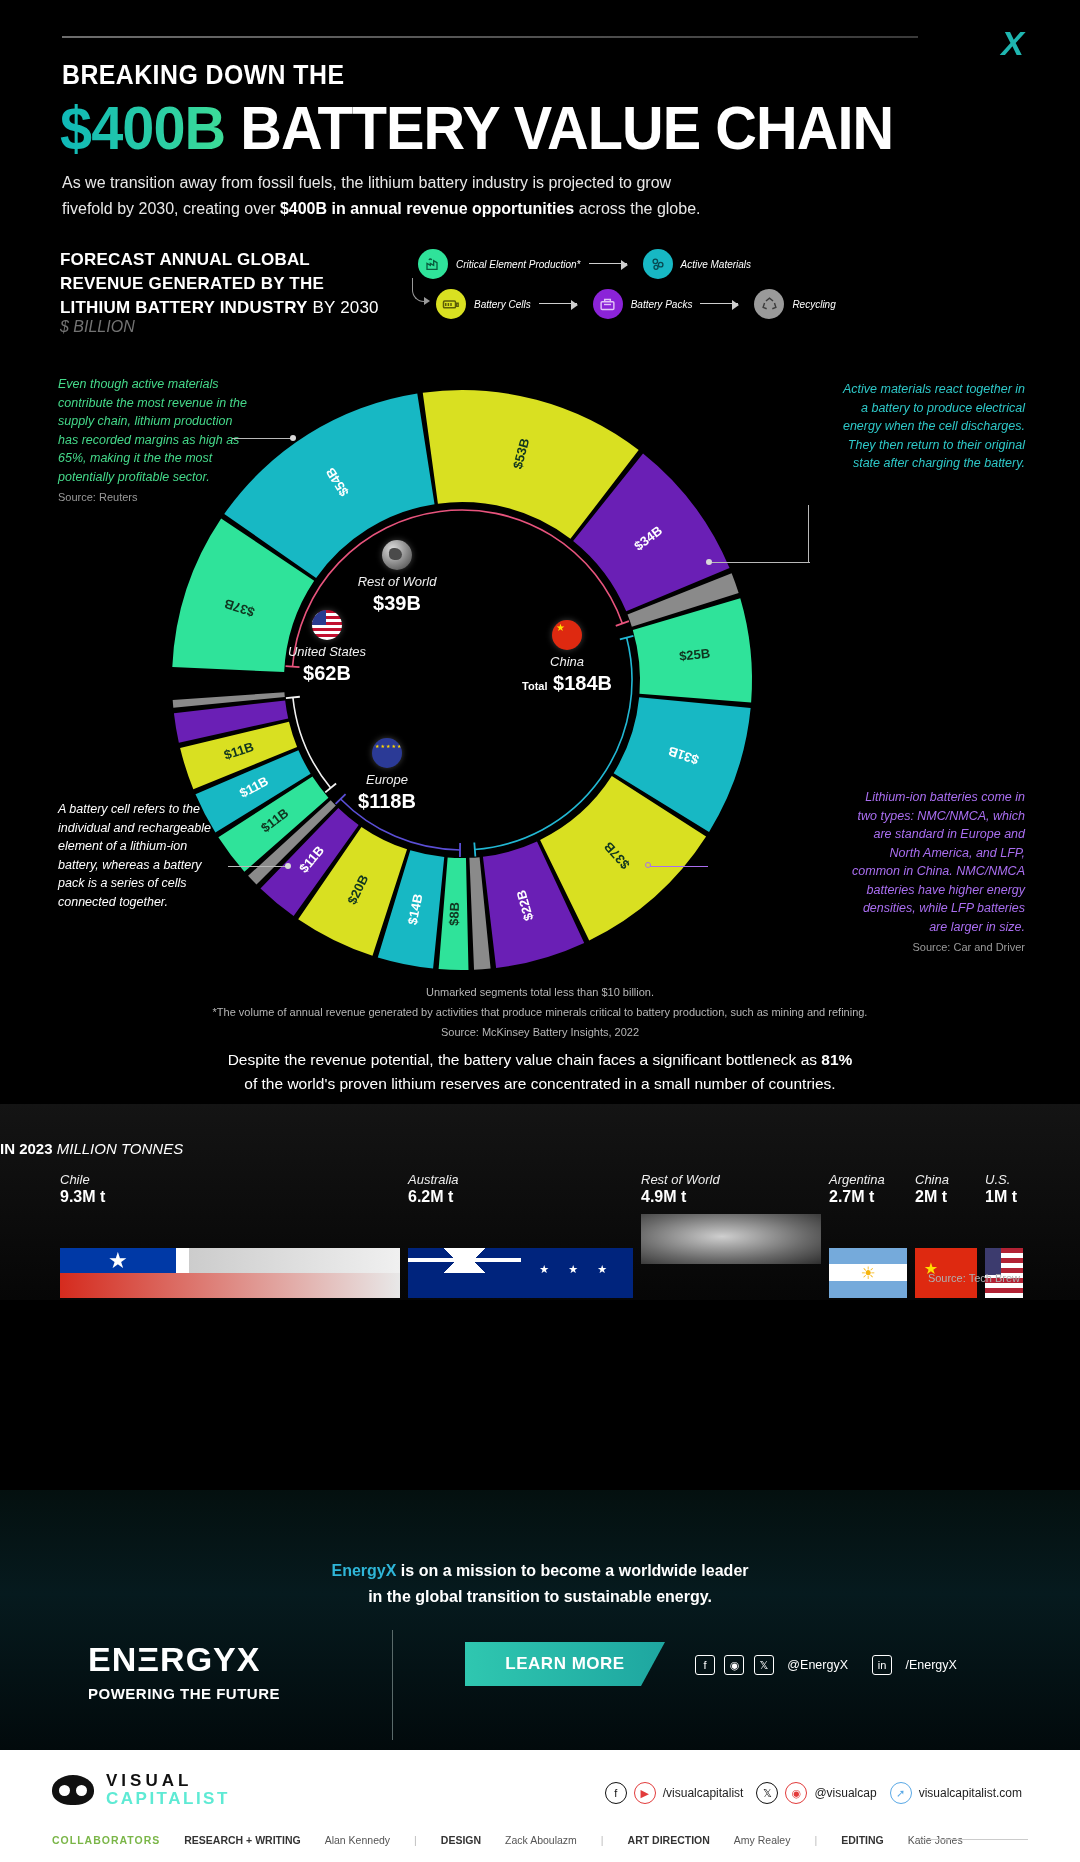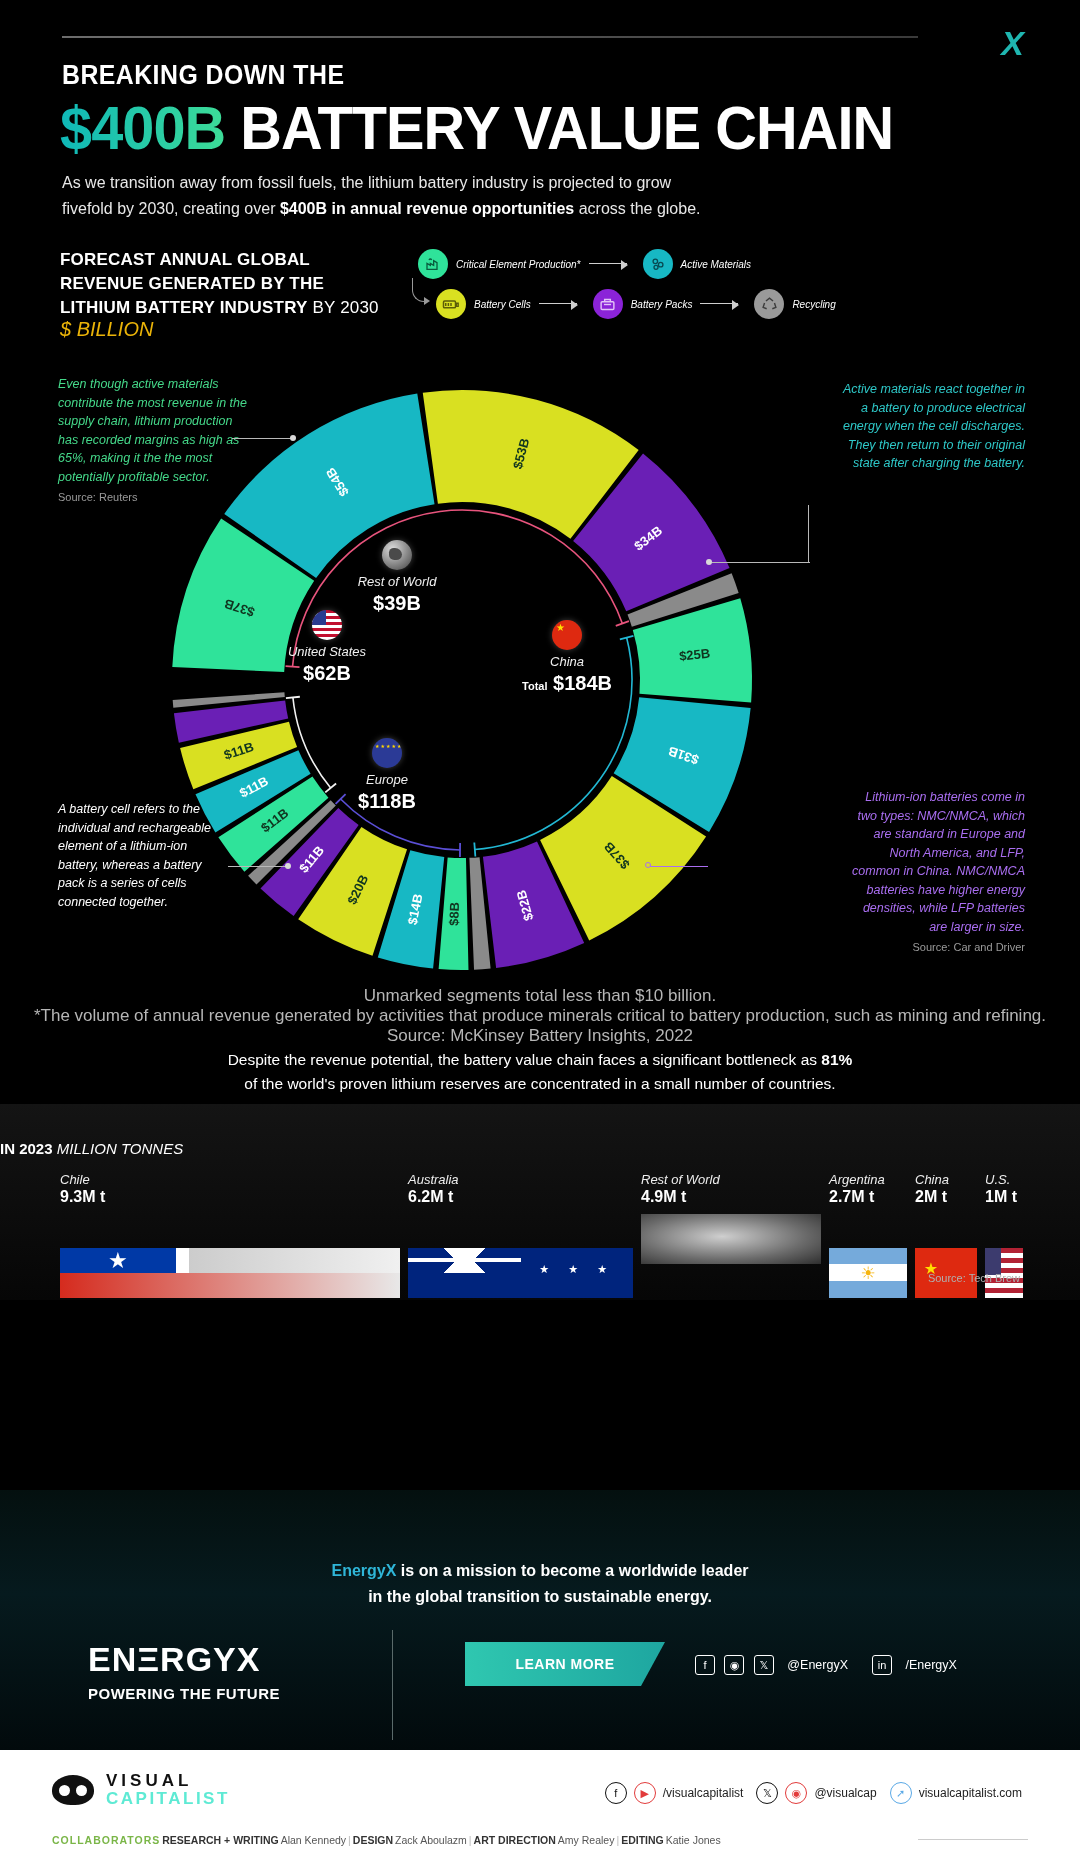--- a/index.html
+++ b/index.html
@@ -25,21 +25,21 @@
     -webkit-background-clip:text; background-clip:text; color:transparent; }
   .headline .rest { color:#fff; }
   .deck { position:absolute; left:62px; top:170px; width:700px; font-size:16px;
     color:#e8e8e8; line-height:1.6; }
   .deck b { color:#fff; }
 
   
   .sec-title { position:absolute; left:60px; top:248px; width:330px; font-size:17px;
     font-weight:bold; color:#fff; line-height:1.42; letter-spacing:.2px; }
   .sec-title .lt { font-weight:normal; }
-  .sec-unit { position:absolute; left:60px; top:318px; font-size:20px; font-style:italic; color:#eab308; }
+  .sec-unit { position:absolute; left:60px; top:318px; font-size:16px; font-style:italic; color:#737373; }
 
   .flow { position:absolute; left:418px; top:244px; width:450px; height:82px; }
   .flow-row { display:flex; align-items:center; height:40px; }
   .flow-row.r2 { padding-left:18px; }
   .chip { width:30px; height:30px; border-radius:50%; display:flex; align-items:center;
     justify-content:center; font-size:14px; flex:none; }
   .chip.c1 { background:#2fe39a; } .chip.c2 { background:#17b8c4; }
   .chip.c3 { background:#d9e021; } .chip.c4 { background:#8b23d8; }
   .chip.c5 { background:#9a9a9a; }
   .flow-label { font-size:10px; font-style:italic; color:#fff; margin-left:8px; white-space:nowrap; }
@@ -78,21 +78,21 @@
   .anno.green { color:#45d98a; left:58px; top:375px; width:195px; }
   .anno-src { font-style:normal; color:#9a9a9a; font-size:11px; margin-top:3px; }
   .anno.teal { color:#2ec8c8; right:55px; top:380px; width:190px; text-align:right; }
   .anno.purple { color:#a96ef0; right:55px; top:788px; width:180px; text-align:right; }
   .anno.white { color:#fff; left:58px; top:800px; width:170px; }
   .lead { position:absolute; background:#b9b9b9; height:1px; }
   .lead-dot { position:absolute; width:6px; height:6px; border-radius:50%; background:#d9d9d9; }
   .lead-dot.hollow { background:transparent; border:1.5px solid #a96ef0; }
 
   
-  .fnote { position:absolute; width:100%; text-align:center; color:#b6b6b6; font-size:17px; }
+  .fnote { position:absolute; width:100%; text-align:center; color:#b6b6b6; font-size:11px; }
   .callout { position:absolute; left:0; width:100%; text-align:center; color:#fff;
     font-size:15.5px; line-height:1.55; }
   .callout b { font-weight:bold; }
 
   
   .band { position:absolute; left:0; top:1104px; width:1080px; height:196px;
     background:linear-gradient(180deg,#141414,#060606); }
   .band-title { position:absolute; left:0; top:1114px; width:100%; text-align:center;
     font-size:19px; font-weight:bold; color:#fff; letter-spacing:.3px; }
   .band-title .accent { color:#2fd6a8; }
@@ -134,21 +134,21 @@
     color:#fff; font-size:16px; font-weight:bold; line-height:1.6; }
   .ex-msg .brand { color:#2fb6d8; }
   .ex-strip { position:absolute; left:0; top:1490px; width:1080px; height:260px;
     background:linear-gradient(180deg,#04100f,#061a1e 40%,#020a0c); }
   .ex-logo { position:absolute; left:88px; top:1640px; color:#fff; }
   .ex-logo .name { font-size:34px; font-weight:bold; letter-spacing:1px; }
   .ex-logo .tag { font-size:15px; font-weight:bold; letter-spacing:.5px; margin-top:6px; }
   .ex-div { position:absolute; left:392px; top:1630px; width:1px; height:110px; background:#5a6a6a; }
   .cta { position:absolute; left:465px; top:1642px; width:200px; height:44px;
     background:linear-gradient(90deg,#2fc7b0,#1ea6a0); display:flex; align-items:center;
-    justify-content:center; color:#fff; font-weight:bold; font-size:14px; letter-spacing:.5px;
+    justify-content:center; color:#fff; font-weight:bold; font-size:17px; letter-spacing:.5px;
     clip-path: polygon(0 0, 100% 0, 88% 100%, 0 100%); }
   .soc { position:absolute; top:1655px; }
   .sq { width:20px; height:20px; border:1.4px solid #fff; border-radius:3px;
     display:inline-flex; align-items:center; justify-content:center; color:#fff; font-size:11px;
     margin-right:5px; vertical-align:middle; }
   .soc-txt { color:#fff; font-size:12.5px; margin-left:4px; vertical-align:middle; }
 
   
   .vc { position:absolute; left:0; top:1750px; width:1080px; height:112px; background:#fff; }
   .vc-logo { position:absolute; left:52px; top:1772px; display:flex; align-items:center; }
@@ -160,21 +160,21 @@
   .vc-name { line-height:1.05; }
   .vc-name .l1 { font-size:17px; font-weight:bold; letter-spacing:4px; color:#111; }
   .vc-name .l2 { font-size:17px; font-weight:bold; letter-spacing:2.5px; color:#5eead4; }
   .vc-soc { position:absolute; right:52px; top:1782px; display:flex; align-items:center; gap:7px; }
   .ci { width:22px; height:22px; border-radius:50%; border:1.5px solid #111;
     display:flex; align-items:center; justify-content:center; font-size:11px; color:#111; }
   .ci.red { border-color:#e23b3b; color:#e23b3b; }
   .ci.blue { border-color:#5aa9e6; color:#5aa9e6; }
   .vc-soc-txt { font-size:12px; color:#222; margin-right:6px; }
   .credits { position:absolute; left:52px; top:1834px; font-size:10.5px; color:#555;
-    display:flex; align-items:center; gap:2px; white-space:nowrap; }
+    display:flex; align-items:center; gap:24px; white-space:nowrap; }
   .credits .lbl { color:#7ab648; font-weight:bold; letter-spacing:1px; }
   .credits .role { font-weight:bold; color:#333; }
   .credits .sep { color:#bbb; }
   .credits-rule { position:absolute; right:52px; top:1839px; width:110px; height:1px; background:#ccc; }
 </style>
 </head>
 <body>
 
 <div class="page">
 

